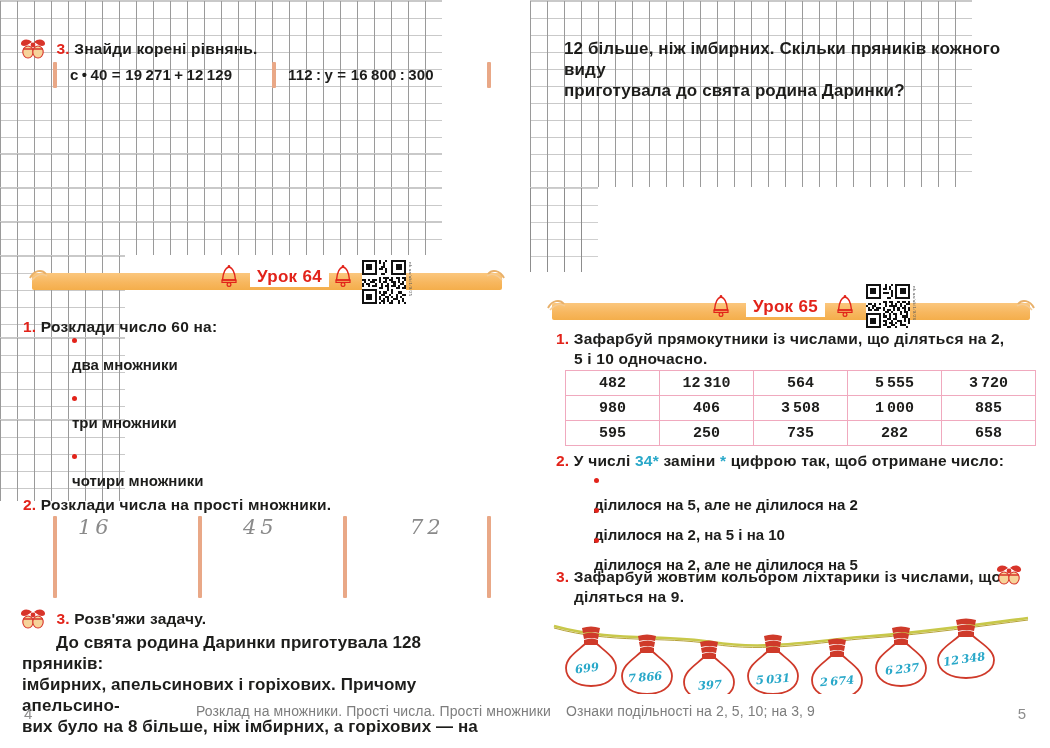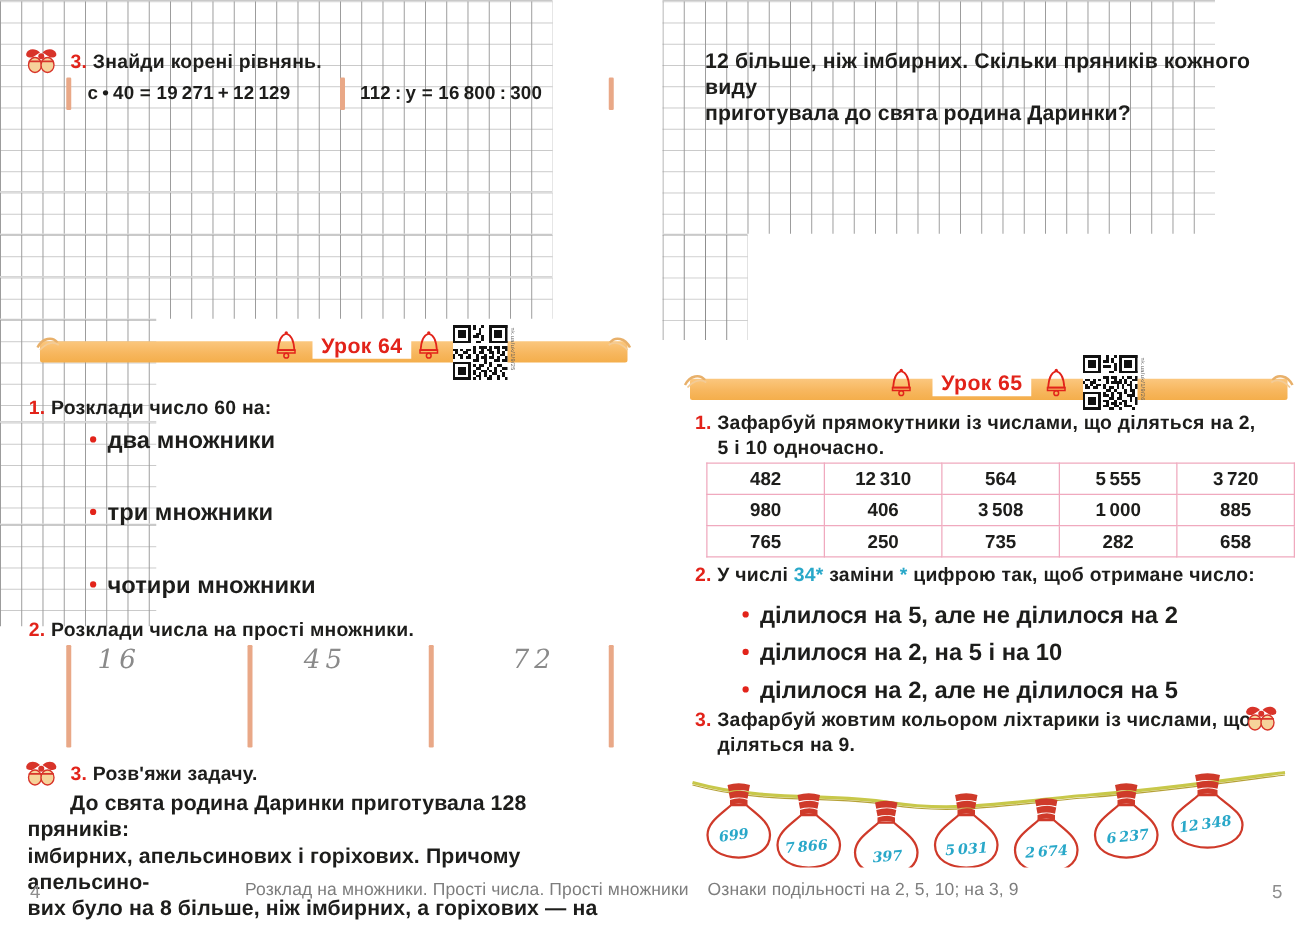--- a/index.html
+++ b/index.html
@@ -13,21 +13,21 @@
   }
   .page{position:absolute;top:0;height:748px;}
   .page-left{left:0;width:520px;}
   .page-right{left:530px;width:520px;}
 
   
   .task{position:absolute;}
   .tasknum{color:#e2231a;font-weight:bold;}
   .ttl{font-size:15.5px;font-weight:bold;letter-spacing:.2px;}
   .body-txt{font-size:17px;font-weight:bold;line-height:21px;letter-spacing:.1px;}
-  .bullet-row{display:flex;align-items:baseline;gap:9px;font-size:19px;font-weight:bold;}
+  .bullet-row{display:flex;align-items:baseline;gap:9px;font-size:15px;font-weight:bold;flex-direction:column;}
   .dot{display:inline-block;width:5px;height:5px;border-radius:50%;
        background:#e2231a;flex:none;position:relative;top:-4px;}
 
   
   .grid{
     background-image:
       linear-gradient(to right, #9a9a9a 1px, transparent 1px),
       linear-gradient(to bottom, #c9c9c9 1px, transparent 1px);
     background-size:17px 17px;
     background-position:0 0,0 0;
@@ -410,38 +410,38 @@
     </svg>
     <div class="qrtext" style="left:360px;top:-2px;">nk.ua/uk/1/9/26</div>
   </div>
 
   <div class="task" style="left:26px;top:330px;">
     <span class="ttl tasknum">1.</span>
     <span class="ttl">Зафарбуй прямокутники із числами, що діляться на 2,</span>
   </div>
   <div class="ttl" style="position:absolute;left:44px;top:350px;">5 і 10 одночасно.</div>
 
-  <table class="numtab" style="left:35px;top:370px;">
+  <table class="numtab" style="left:35px;top:370px;font-family:Liberation Mono, monospace;">
     <tbody>
         <tr>
       <td>482</td>
       <td>12 310</td>
       <td>564</td>
       <td>5 555</td>
       <td>3 720</td>
     </tr>
     <tr>
       <td>980</td>
       <td>406</td>
       <td>3 508</td>
       <td>1 000</td>
       <td>885</td>
     </tr>
     <tr>
-      <td>765</td>
+      <td>595</td>
       <td>250</td>
       <td>735</td>
       <td>282</td>
       <td>658</td>
     </tr>
   </tbody>
     </table>
 
   <div class="task ttl" style="left:26px;top:452px;">
     <span class="tasknum">2.</span>

